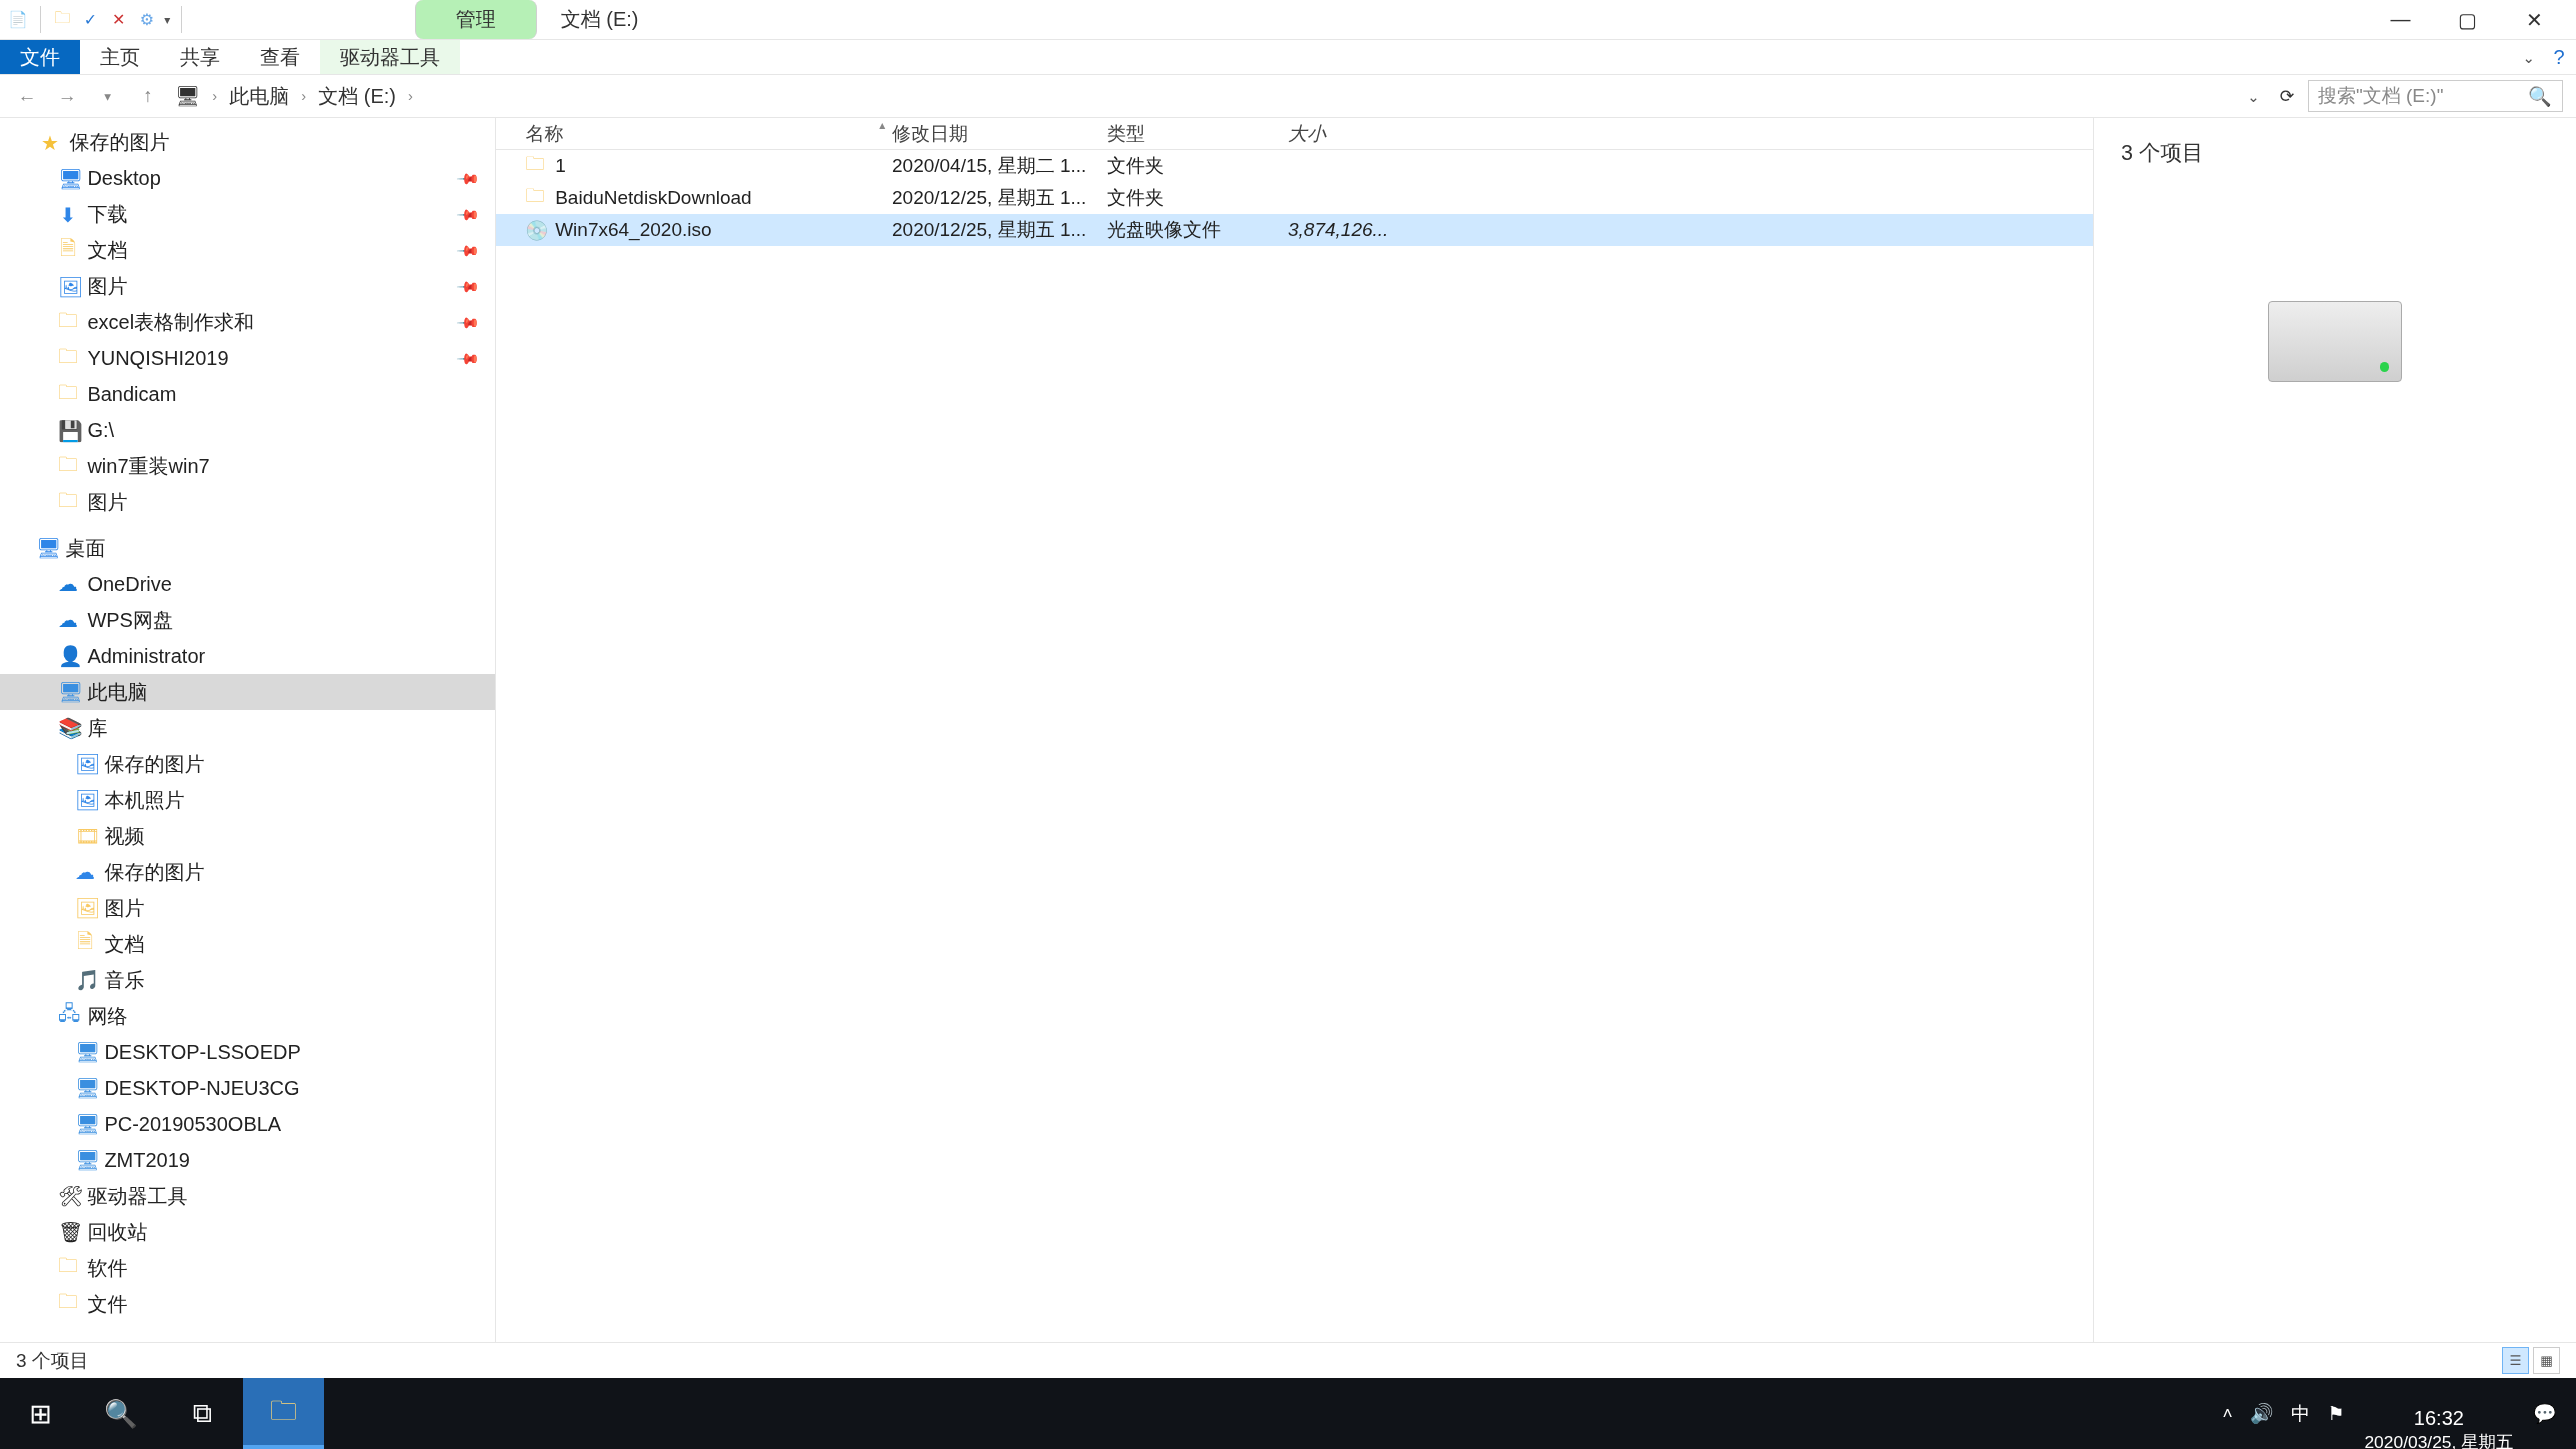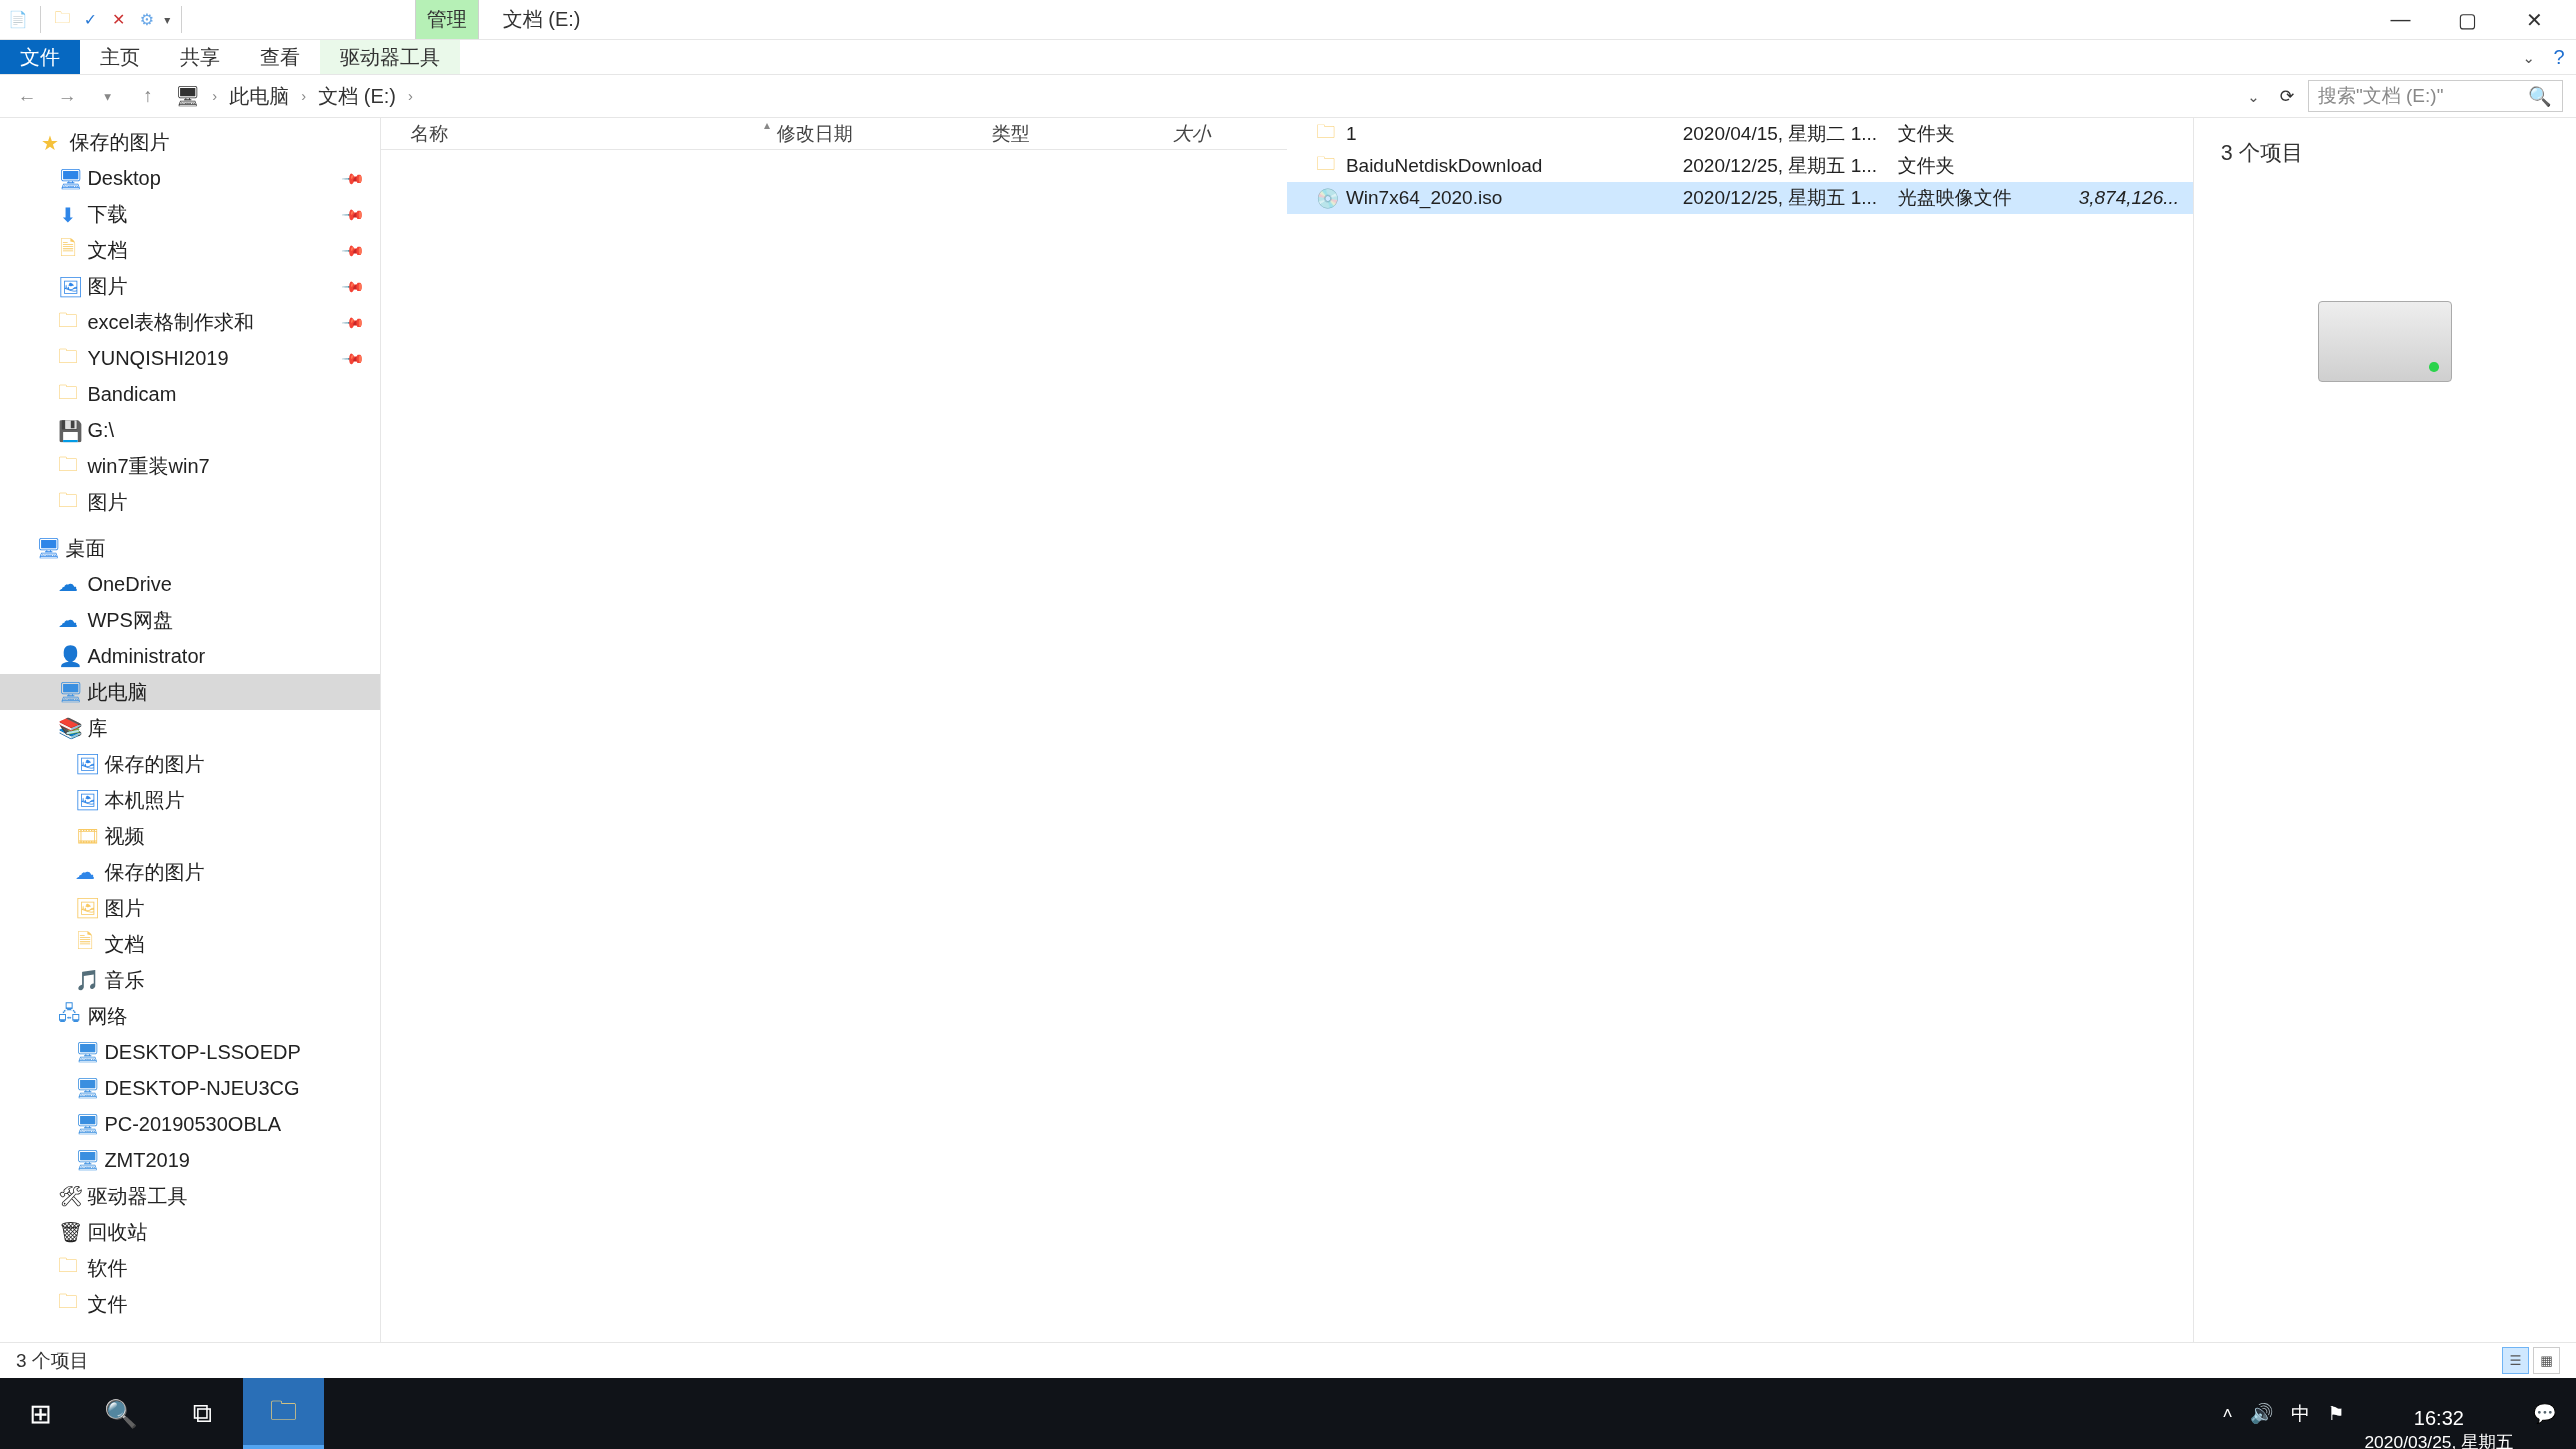--- a/index.html
+++ b/index.html
@@ -4,21 +4,21 @@
 <style>
 *{margin:0;padding:0;box-sizing:border-box;font-family:"Microsoft YaHei","Segoe UI",sans-serif;}
 html,body{width:2576px;height:1449px;background:#fff;overflow:hidden;}
 
 
 .titlebar{height:40px;display:flex;align-items:center;background:#fff;border-bottom:0.7px solid #e6e6e6;}
 .qa-group{display:flex;align-items:center;gap:6.7px;padding:0 8px;height:100%;}
 .qa-icon{width:21.5px;height:21.5px;display:flex;align-items:center;justify-content:center;font-size:16px;}
 .qa-sep{width:0.7px;height:27px;background:#d0d0d0;margin:0 4px;}
 .qa-more{font-size:12px;color:#555;}
-.tab-context{height:100%;padding:0 11px;background:#b6f0b6;display:flex;align-items:center;font-size:20px;color:#333;border-left:0.7px solid #d0d0d0;border-right:0.7px solid #d0d0d0;margin-left:221px;}
+.tab-context{height:100%;padding:0 40px;background:#b6f0b6;display:flex;align-items:center;font-size:20px;color:#333;border-left:0.7px solid #d0d0d0;border-right:0.7px solid #d0d0d0;margin-left:221px;border-radius:8px;}
 .tab-title{height:100%;padding:0 24px;display:flex;align-items:center;font-size:20px;color:#333;}
 .win-ctrl{margin-left:auto;display:flex;gap:27px;padding-right:21.5px;}
 .win-btn{width:40px;height:27px;display:flex;align-items:center;justify-content:center;font-size:20px;color:#333;}
 
 
 .ribbonrow{height:35px;display:flex;align-items:stretch;background:#fff;border-bottom:0.7px solid #e6e6e6;}
 .rtab{padding:0 20px;display:flex;align-items:center;font-size:20px;color:#333;}
 .rtab.file{background:#0668c1;color:#fff;}
 .rtab.tools{background:#eaf9ea;}
 .ribbon-spacer{flex:1;}
@@ -47,21 +47,21 @@
 .ni .pin{margin-left:auto;margin-right:17.4px;color:#9aa;font-size:14.8px;transform:rotate(45deg);}
 .ni .icn{width:20px;text-align:center;}
 .star{color:#f5c13b;}
 .folder-ic{color:#f8c963;}
 .blue-ic{color:#2f86e8;}
 .cloud-ic{color:#1a7ad8;}
 .pc-ic{color:#3a8fe0;}
 .lib-ic{color:#d9a54a;}
 .net-ic{color:#3a8fe0;}
 
-.listpane{flex:1;display:flex;flex-direction:row;}
+.listpane{flex:1;display:flex;flex-direction:column;}
 .cols{height:32px;display:flex;align-items:center;border-bottom:0.7px solid #e6e6e6;font-size:19px;color:#444;}
 .c-name{width:396px;padding-left:29.5px;position:relative;}
 .c-name .sort{position:absolute;right:6.7px;top:-2.7px;font-size:12px;color:#888;}
 .c-date{width:215px;}
 .c-type{width:181px;}
 .c-size{width:114px;text-align:left;padding-right:13.4px;font-style:italic;}
 .row{height:32px;display:flex;align-items:center;font-size:19px;color:#222;}
 .row .c-name{display:flex;align-items:center;gap:10.7px;}
 .row .fic{width:19px;text-align:center;}
 .row.selected{background:#cfe8ff;}

